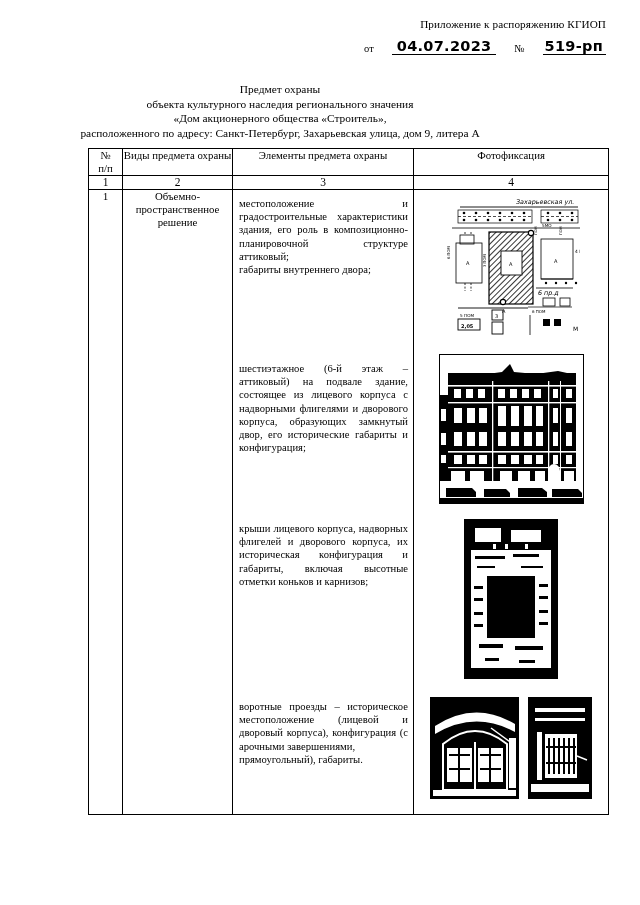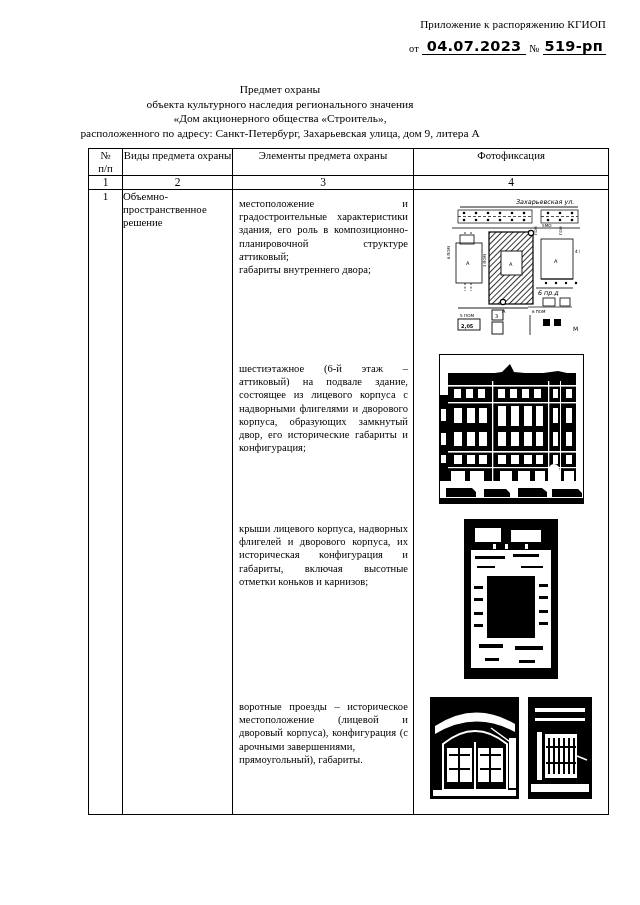--- a/index.html
+++ b/index.html
@@ -31,21 +31,21 @@
     letter-spacing: 0.1px;
     white-space: nowrap;
   }
   .header-line2 {
     margin-top: 9px;
     font-size: 11.2px;
     white-space: nowrap;
     display: flex;
     justify-content: flex-end;
     align-items: flex-end;
-    gap: 3px;
+    gap: 18px;
   }
   .hw-label { font-size: 10.5px; padding-bottom: 1px; }
   .hw-value {
     font-family: "DejaVu Sans", sans-serif;
     font-size: 14.5px;
     font-weight: bold;
     letter-spacing: 0.3px;
     border-bottom: 1.1px solid #000;
     padding: 0 5px 0 5px;
     line-height: 1.05;
@@ -97,20 +97,21 @@
     line-height: 13px;
     padding: 2px 0 3px 0;
     vertical-align: middle;
   }
   .body-num {
     text-align: center;
     font-size: 11.2px;
     padding-top: 7px;
   }
   .body-type {
+    text-align: center;
     font-size: 10.8px;
     line-height: 13.2px;
     padding: 7px 5px 0 5px;
   }
   .body-elem { padding: 0; }
   .body-photo { padding: 0; }
 
   
   .elem-block {
     text-align: justify;

